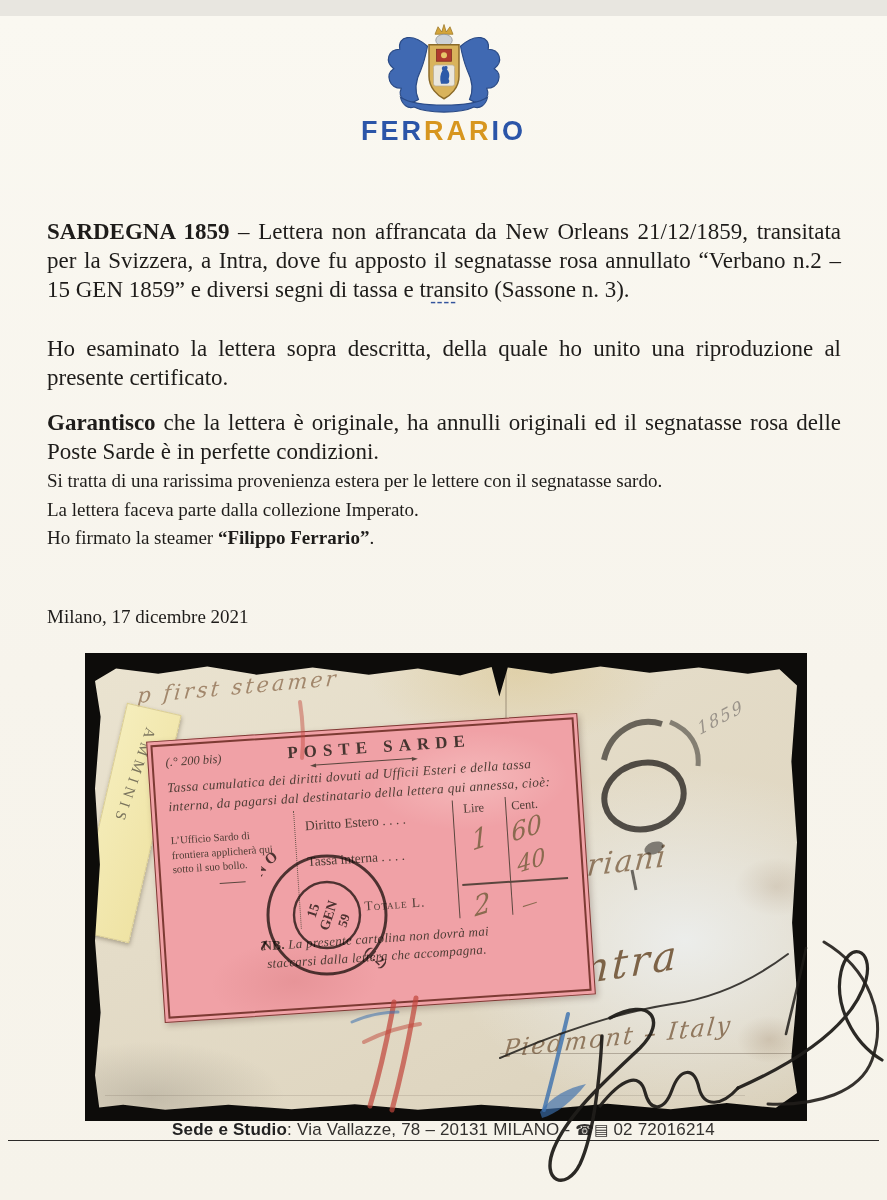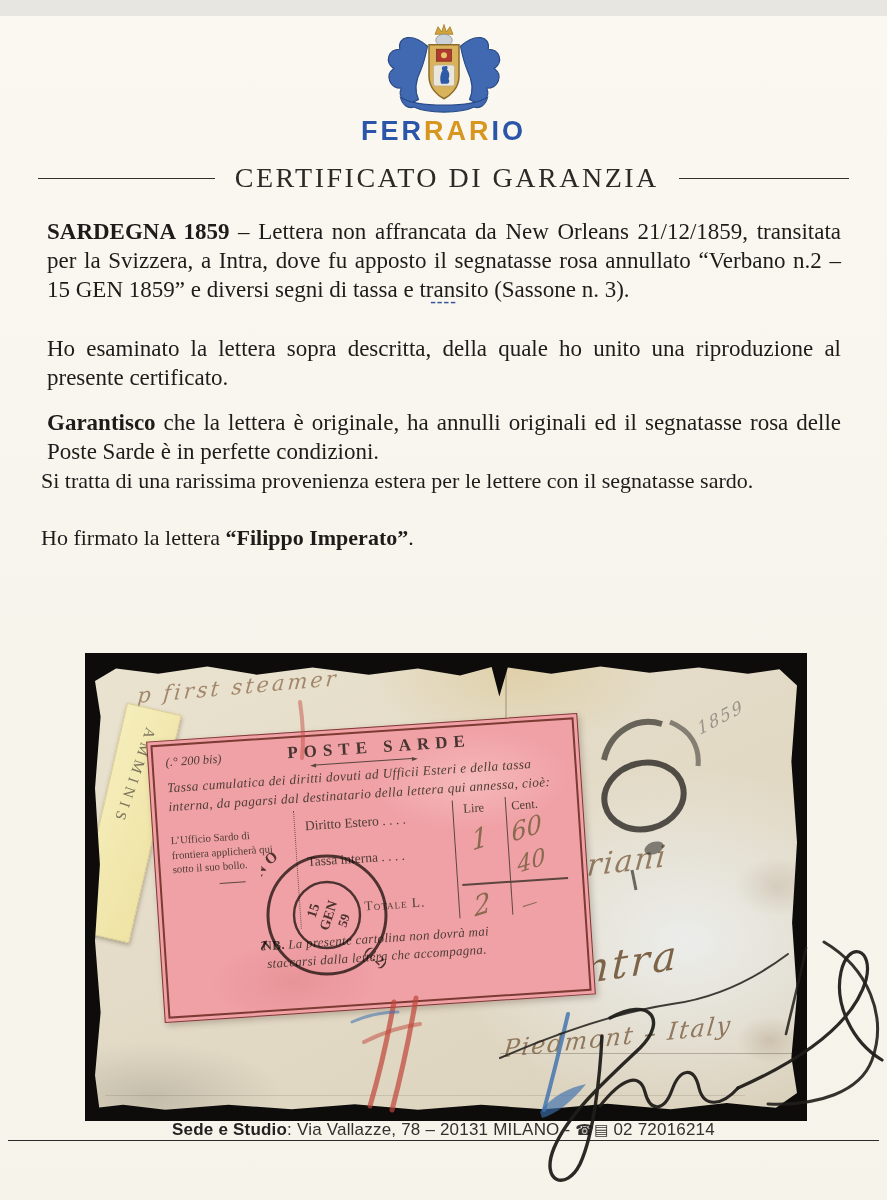--- a/index.html
+++ b/index.html
@@ -17,21 +17,21 @@
   .tagline{font-family:"DejaVu Serif",serif;font-style:italic;font-size:13px;color:#3a5fa8;margin-top:1px;letter-spacing:1px;}
   
   .heading-row{position:absolute;top:146px;left:38px;right:38px;display:flex;align-items:center;justify-content:center;gap:20px;}
   .rule{height:0;border-top:1.6px solid #35322e;}
   .rule.left{width:214px;}
   .rule.right{width:206px;}
   .cert-title{font-size:28px;letter-spacing:2.5px;color:#2c2a27;white-space:nowrap;font-weight:400;}
   
   .para{position:absolute;left:47px;width:794px;font-size:23px;line-height:29px;text-align:justify;}
   .para b{font-weight:bold;}
-  .line{position:absolute;left:41px;width:794px;font-size:22px;line-height:29px;}
+  .line{position:absolute;left:47px;width:794px;font-size:19px;line-height:29px;}
   .divider-dashes{position:absolute;top:276px;left:0;width:100%;text-align:center;
     color:#33549c;font-weight:bold;font-size:17px;letter-spacing:1px;}
   
   .photo{position:absolute;top:637px;left:85px;width:722px;height:468px;background:#0d0c0a;padding:10px;box-sizing:border-box;}
   .paper{position:relative;width:702px;height:448px;
     background:
       radial-gradient(240px 120px at 60% 2%, rgba(219,198,144,.55), transparent 62%),
       radial-gradient(320px 230px at 84% 62%, rgba(238,241,242,.85), transparent 75%),
       radial-gradient(60px 42px at 97% 50%, rgba(150,118,78,.40), transparent 70%),
       radial-gradient(46px 34px at 96% 84%, rgba(142,110,74,.35), transparent 70%),
@@ -119,43 +119,40 @@
         <rect x="90" y="36" width="20" height="16" fill="#b03a2e" stroke="#7e2a20" stroke-width="1"></rect>
         <circle cx="100" cy="44" r="4" fill="#e8c66a"></circle>
         <rect x="86" y="57" width="28" height="28" rx="3" fill="#eae6dc" stroke="#b9ae95" stroke-width="1"></rect>
         <path d="M96 82 C94 75 95 69 98 64 C96 61 98 58 101 59 C104 57 106 60 104 63 C107 66 108 71 106 76 C108 78 107 82 104 82 Z" fill="#2e5aa8"></path>
         <path d="M42 100 C62 114 138 114 158 100 C156 110 148 116 140 113 C122 122 78 122 60 113 C52 116 44 110 42 100 Z" fill="#4069b2" stroke="#2a4a85" stroke-width="1.5"></path>
       </g>
     </svg>
     <div class="brand"><span class="blue">FER</span><span class="gold">RAR</span><span class="blue">IO</span></div>
   </div>
 
-  <div class="heading-row">
-    <div class="rule left"></div>
-    <div class="cert-title">CERTIFICATO DI GARANZIA</div>
-    <div class="rule right"></div>
-  </div>
 
   <div class="para" style="top:201px">
     <b>SARDEGNA 1859</b><span> – Lettera non affrancata da New Orleans 21/12/1859, transitata per la Svizzera, a Intra, dove fu apposto il segnatasse rosa annullato “Verbano n.2 – 15 GEN 1859” e diversi segni di tassa e transito (Sassone n. 3).</span>
   </div>
 
   <div class="divider-dashes">----</div>
 
   <div class="para" style="top:392px">
     <b>Garantisco</b><span> che la lettera è originale, ha annulli originali ed il segnatasse rosa delle Poste Sarde è in perfette condizioni.</span>
   </div>
 
   <div class="para" style="top:318px">Ho esaminato la lettera sopra descritta, della quale ho unito una riproduzione al presente certificato.</div>
   <div class="line" style="top:450px">Si tratta di una rarissima provenienza estera per le lettere con il segnatasse sardo.</div>
+  <div class="line" style="top:479px">La lettera faceva parte dalla collezione Imperato.</div>
 
   <div class="line" style="top:507px">
-    <span>Ho firmato la lettera </span><b>“Filippo Imperato”</b><span>.</span>
-  </div>
-
+    <span>Ho firmato la steamer </span><b>“Filippo Ferrario”</b><span>.</span>
+  </div>
+
+  <div class="line" style="top:586px">Milano, 17 dicembre 2021</div>
 
   <div class="photo">
     <div class="paper">
 
       <div class="handwrite hw-top">p first steamer</div>
       <div class="handwrite hw-year">1859</div>
       <div class="handwrite hw-riani">riani</div>
       <div class="handwrite hw-ntra">ntra</div>
       <div class="handwrite hw-route">Piedmont – Italy</div>
       <div class="crease-v"></div>

